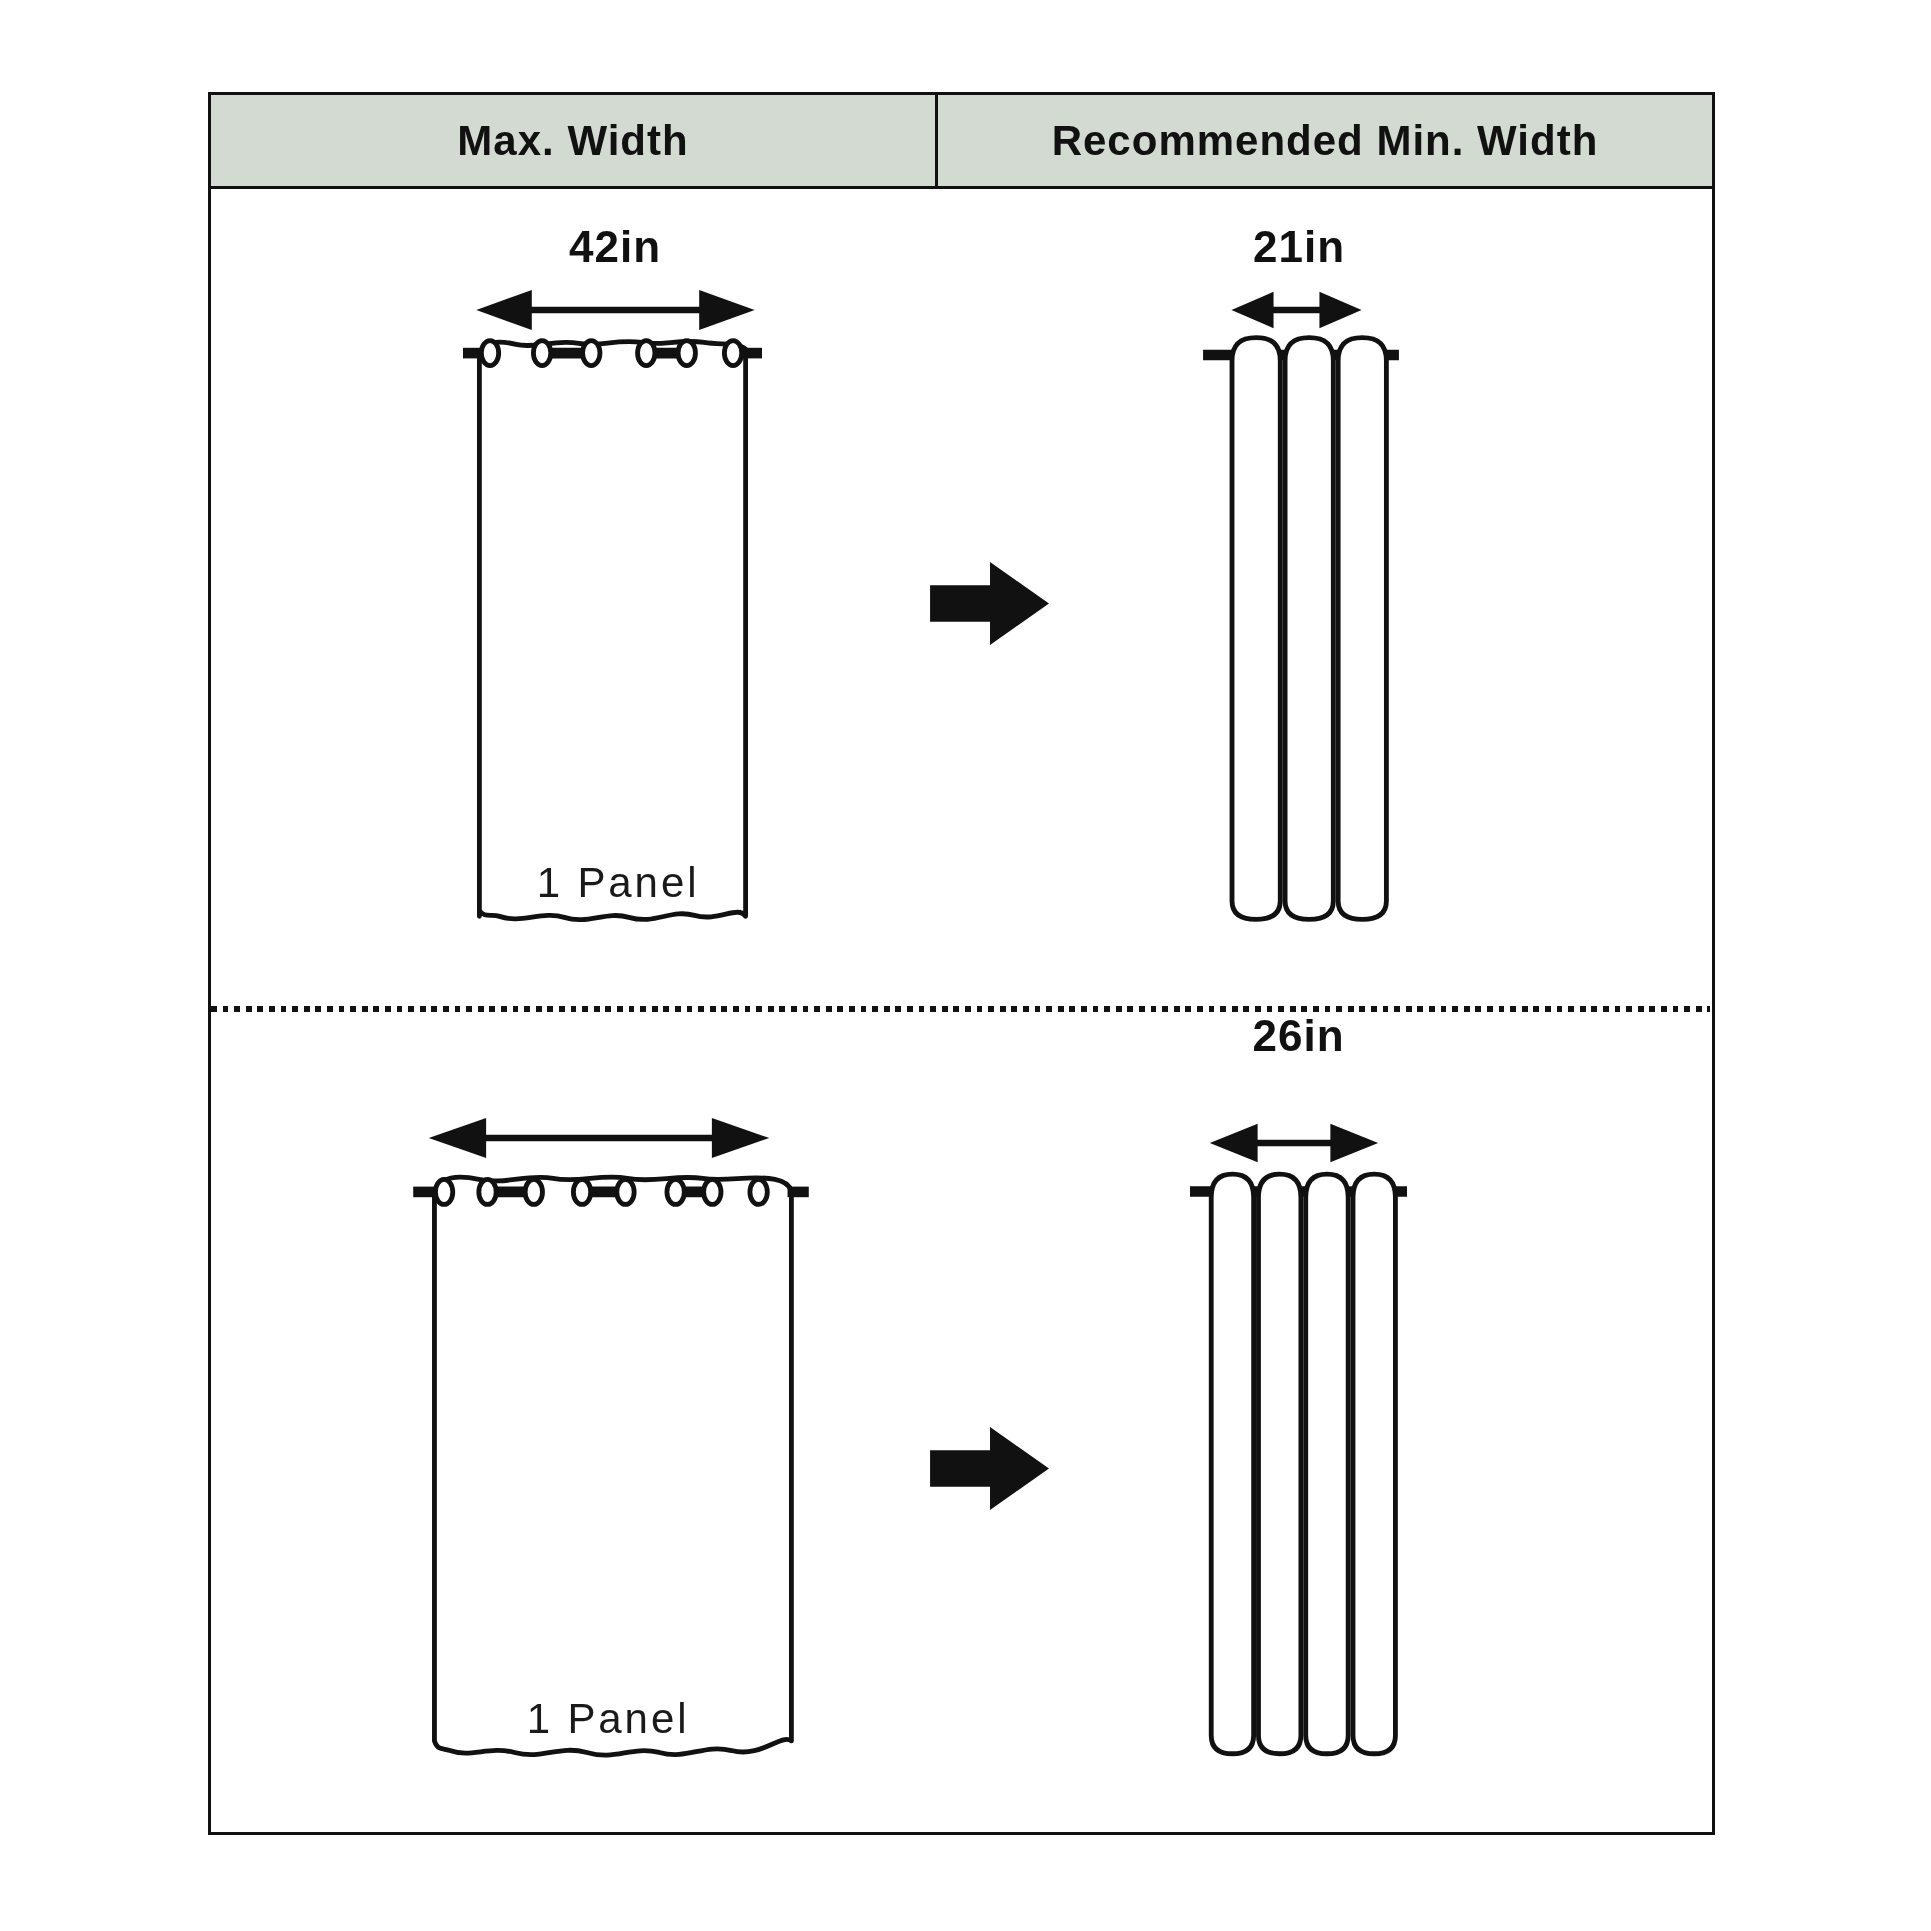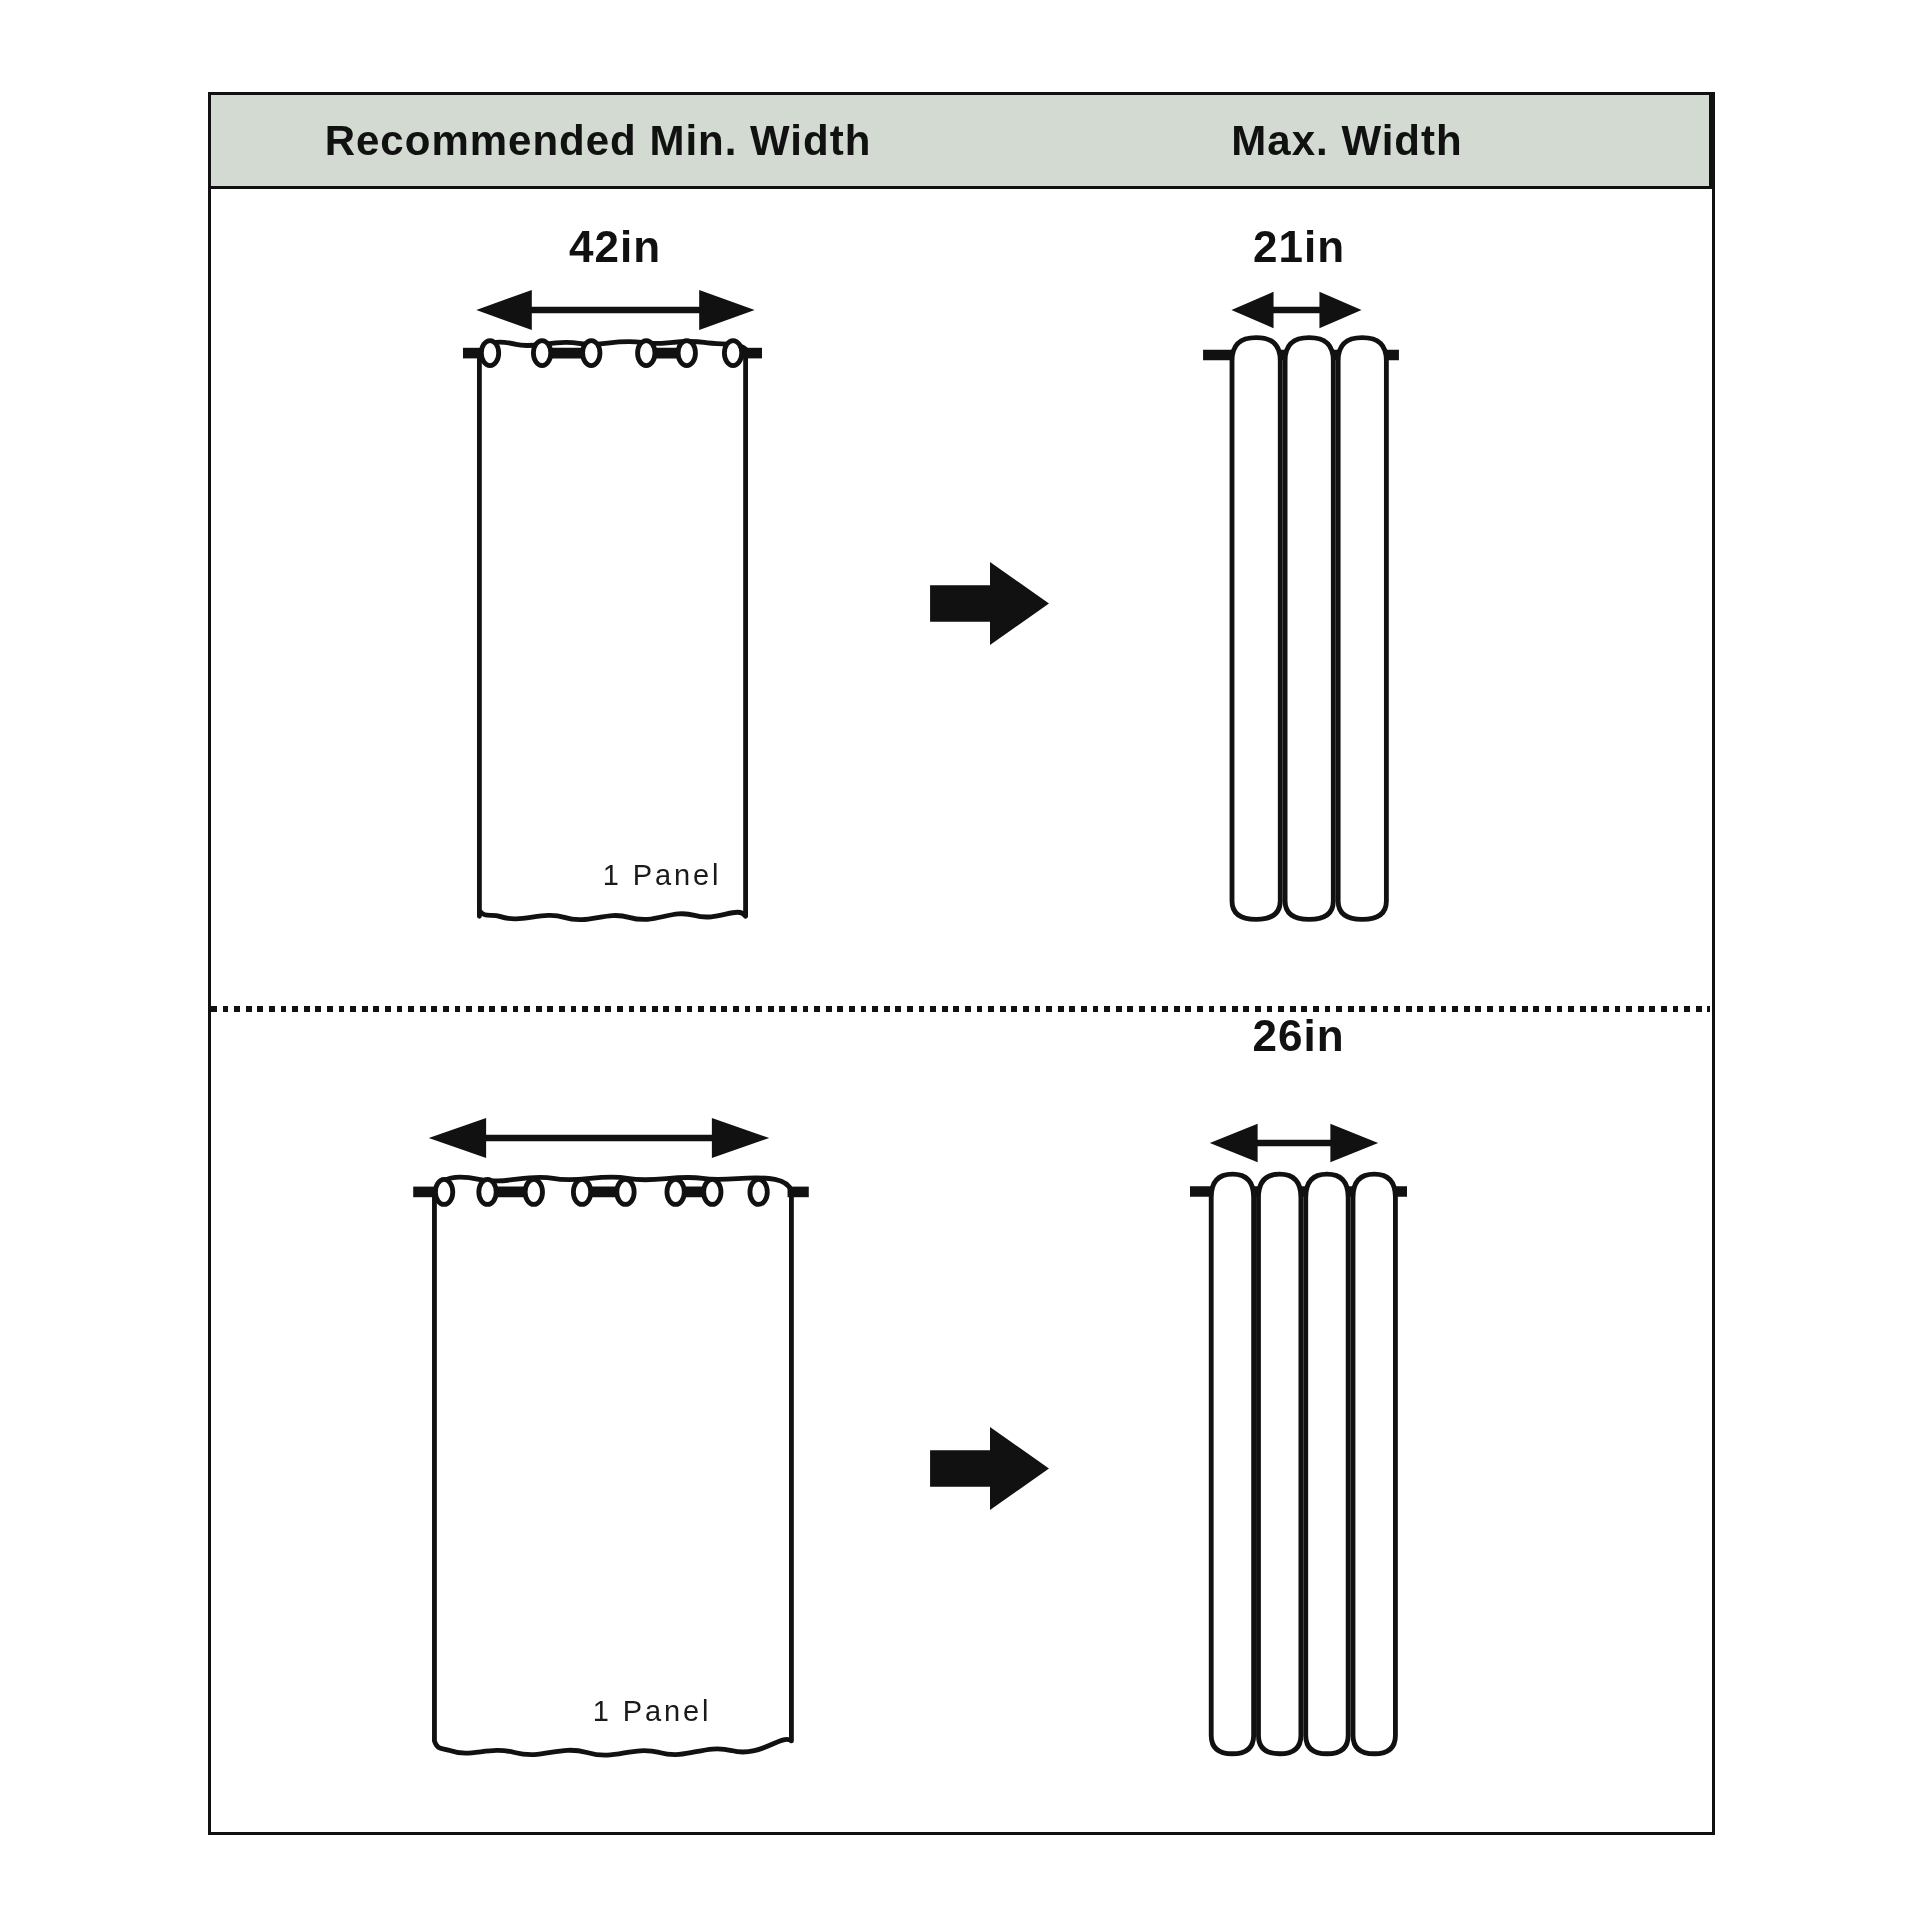--- a/index.html
+++ b/index.html
@@ -25,41 +25,41 @@
   .th-left{width:727px;border-right:3.9px solid #111;box-sizing:border-box;}
   .th-right{flex:1;}
   .dotted-divider{
     left:211px;top:1006px;width:1499px;height:5.8px;
     background:repeating-linear-gradient(90deg,#111 0 5.8px,transparent 5.8px 11.6px);
   }
   .dim-label{
     font-weight:bold;font-size:44px;text-align:center;letter-spacing:1px;color:#111;
   }
   .panel-label{
-    font-size:29px;font-weight:400;text-align:center;letter-spacing:2.9px;color:#1a1a1a;margin-left:44px;
+    font-size:42px;font-weight:400;text-align:center;letter-spacing:2.9px;color:#1a1a1a;
   }
   .copyright{
     left:0;top:1850px;width:1931px;text-align:center;
     font-size:39px;color:#a6a6a6;letter-spacing:1px;
   }
   svg{display:block;}
 </style>
 </head>
 <body>
 
 <div class="page">
 
   <div class="abs table-frame"></div>
 
   <div class="abs thead">
+    <div class="th th-left">
+      <span>Max. Width</span>
+    </div>
     <div class="th th-right">
       <span>Recommended Min. Width</span>
-    </div>
-    <div class="th th-left">
-      <span>Max. Width</span>
     </div>
   </div>
 
   <div class="abs dotted-divider"></div>
 
   <div class="abs dim-label" style="left:480px;top:222px;width:270px;">42in</div>
 
   <svg class="abs" style="left:473px;top:288px;" width="285" height="44" viewBox="0 0 295 46">
     <line x1="40" y1="23" x2="255" y2="23" stroke="#111" stroke-width="7"></line>
     <polygon points="2,23 60,2 60,44" fill="#111"></polygon>

